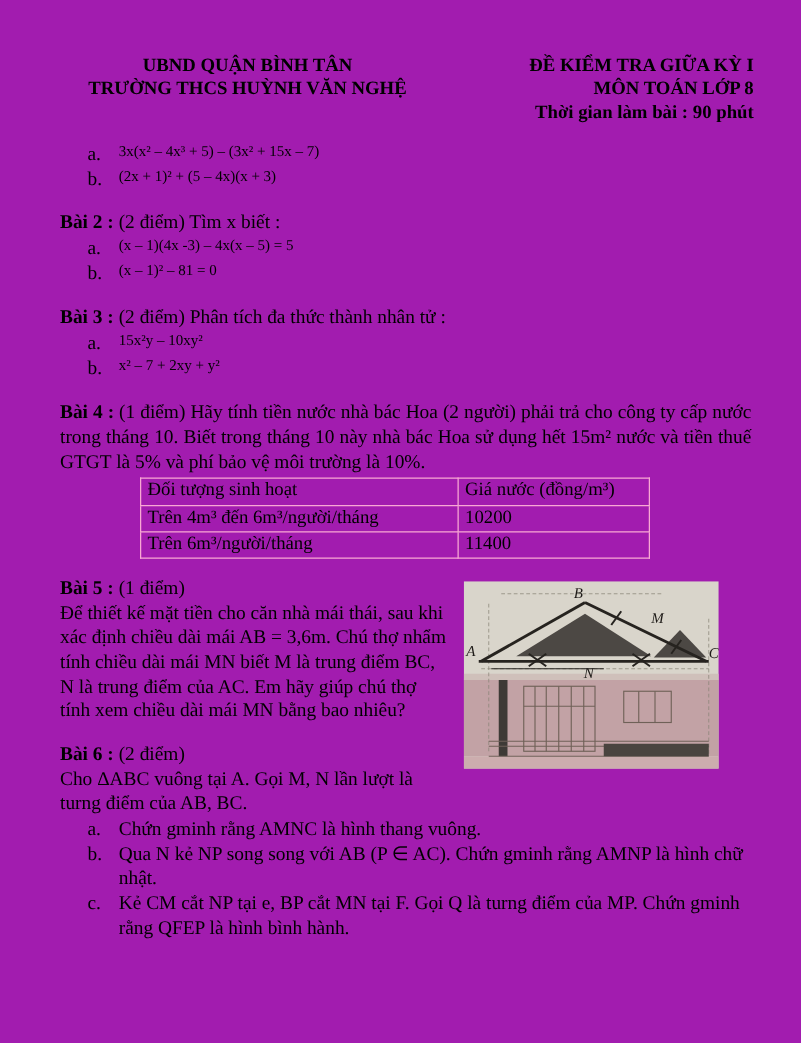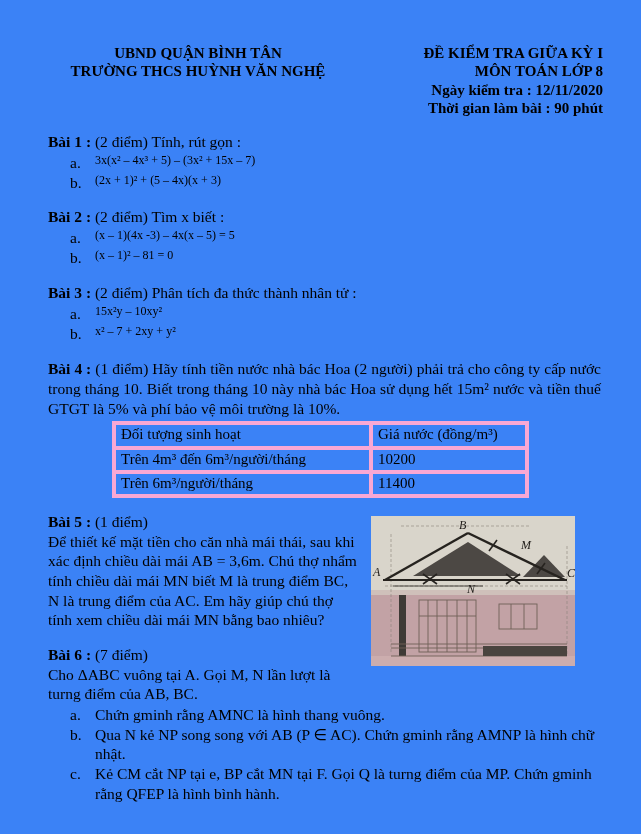--- a/index.html
+++ b/index.html
@@ -1,61 +1,59 @@
 <!DOCTYPE html>
 <html><head>
 <meta charset="utf-8">
 <style>
   html,body { margin:0; padding:0; background:#ffffff; }
   .page {
-    position:relative; width:641px; height:834px; background:#3b82f6;
+    position:relative; width:641px; height:834px; background:#a21caf;
     font-family:"Liberation Serif", serif; color:#000; font-size:15.5px;
     line-height:1.27; overflow:hidden; box-sizing:border-box;
   }
   .header { display:flex; padding:44px 38px 0 48px; font-weight:bold; }
   .header-left  { width:300px; text-align:center; font-size:15px; line-height:1.22; }
   .header-right { flex:1; text-align:right; font-size:15px; line-height:1.22; }
   .content { padding:6px 40px 0 48px; }
   .ex { margin-top:9px; }
   .ex-head b { font-weight:bold; }
   .list { margin-left:22px; margin-top:1px; }
   .li-row { display:flex; align-items:flex-start; }
   .li-label { width:25px; flex:0 0 25px; }
   .li-text { flex:1; }
   .eq { font-size:12px; }
   .para { text-align:justify; }
   table.water { border-collapse:collapse; margin:3px 0 0 64px; font-size:15px; line-height:1.15; }
-  table.water td { border:4px solid #f9a8d4; padding:1px 5px 2px 5px; vertical-align:middle; }
+  table.water td { border:1px solid #f9a8d4; padding:1px 5px 2px 5px; vertical-align:middle; }
   td.c1 { width:243px; }
   td.c2 { width:142px; }
   .ex5-block { margin-top:14px; }
   .photo-float { float:right; width:204px; height:150px; margin:4px 26px 6px 12px; }
 </style>
 </head>
 <body>
 
 <div class="page">
 
   <div class="header">
     <div class="header-left">
       <div>UBND QUẬN BÌNH TÂN</div>
       <div>TRƯỜNG THCS HUỲNH VĂN NGHỆ</div>
     </div>
     <div class="header-right">
       <div>ĐỀ KIỂM TRA GIỮA KỲ I</div>
       <div>MÔN TOÁN LỚP 8</div>
-      <div>Ngày kiểm tra : 12/11/2020</div>
       <div>Thời gian làm bài : 90 phút</div>
     </div>
   </div>
 
   <div class="content">
 
     <div class="ex">
-      <div class="ex-head"><b>Bài 1 :</b><span> (2 điểm) Tính, rút gọn :</span></div>
       <div class="list">
         <div class="li-row">
           <span class="li-label">a.</span>
           <span class="li-text eq">3x(x² – 4x³ + 5) – (3x² + 15x – 7)</span>
         </div>
         <div class="li-row">
           <span class="li-label">b.</span>
           <span class="li-text eq">(2x + 1)² + (5 – 4x)(x + 3)</span>
         </div>
       </div>
@@ -173,21 +171,21 @@
             <line x1="20" y1="140" x2="196" y2="140"></line>
           </g>
           <rect x="112" y="130" width="84" height="10" fill="#4a443f"></rect>
         </g>
       </svg>
 
       <div class="ex-head"><b>Bài 5 :</b><span> (1 điểm)</span></div>
       <div>Để thiết kế mặt tiền cho căn nhà mái thái, sau khi xác định chiều dài mái AB = 3,6m. Chú thợ nhẩm tính chiều dài mái MN biết M là trung điểm BC, N là trung điểm của AC. Em hãy giúp chú thợ tính xem chiều dài mái MN bằng bao nhiêu?</div>
 
       <div class="ex" style="margin-top:15px;">
-        <div class="ex-head"><b>Bài 6 :</b><span> (7 điểm)</span></div>
+        <div class="ex-head"><b>Bài 6 :</b><span> (2 điểm)</span></div>
         <div>Cho ΔABC vuông tại A. Gọi M, N lần lượt là turng điểm của AB, BC.</div>
       </div>
     </div>
 
     <div class="list">
       <div class="li-row">
         <span class="li-label">a.</span>
         <span class="li-text">Chứn gminh rằng AMNC là hình thang vuông.</span>
       </div>
       <div class="li-row">

